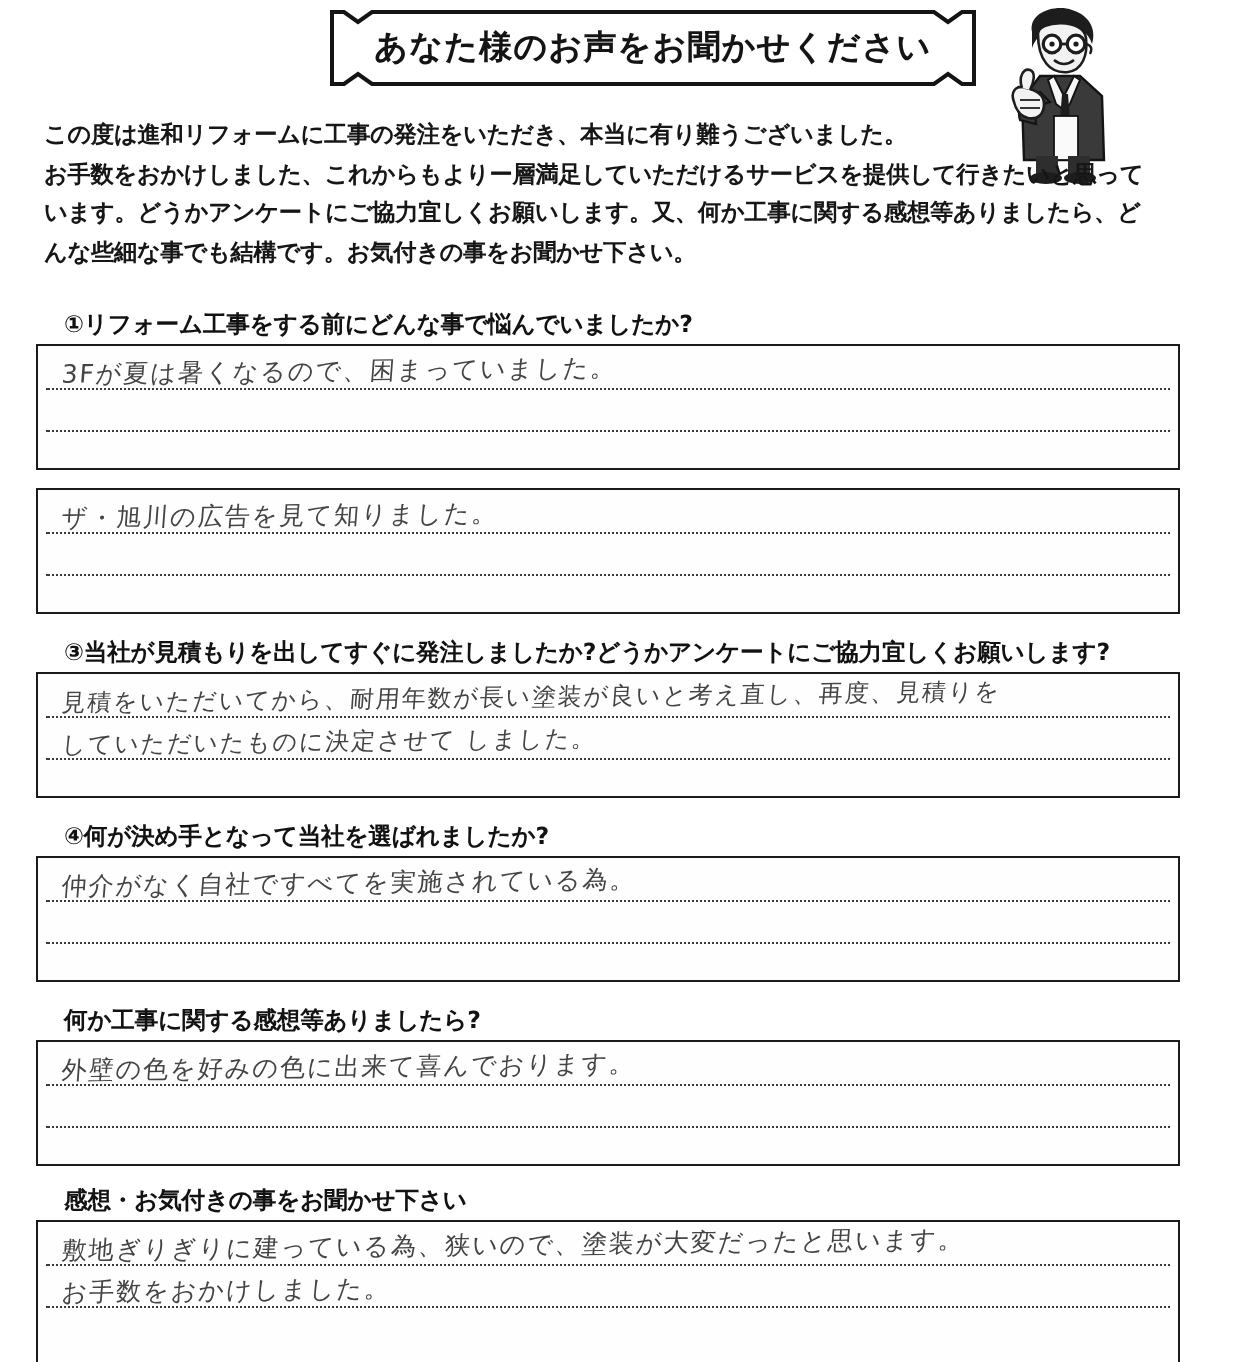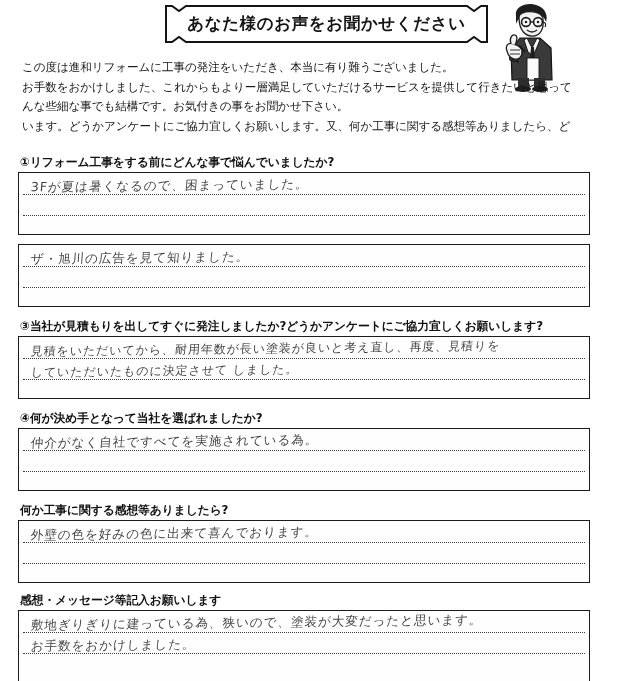--- a/index.html
+++ b/index.html
@@ -59,21 +59,21 @@
   }
   .mascot svg { display: block; }
 
   
   .intro {
     position: absolute;
     left: 22px;
     top: 58px;
     width: 565px;
     font-size: 11.6px;
-    font-weight: normal;
+    font-weight: bold;
     line-height: 19.5px;
     color: #161616;
     letter-spacing: -0.1px;
   }
   .intro .line-1 { width: 470px; }
 
   
   .form-body {
     position: absolute;
     left: 0;
@@ -82,21 +82,21 @@
   }
   .qblock {
     position: relative;
     margin-bottom: 0;
   }
   .qlabel {
     font-size: 11.8px;
     font-weight: bold;
     color: #121212;
     letter-spacing: -0.1px;
-    padding-left: 20px;
+    padding-left: 32px;
     height: 20px;
     line-height: 20px;
     white-space: nowrap;
   }
   .answer-box {
     position: relative;
     margin-left: 18px;
     width: 572px;
     height: 63px;
     border: 1.4px solid #1b1b1b;
@@ -183,22 +183,22 @@
       <rect x="40" y="76" width="11" height="10" fill="#2e2e2e"></rect>
       <ellipse cx="29" cy="87" rx="8" ry="3" fill="#1d1d1d"></ellipse>
       <ellipse cx="46" cy="87" rx="8" ry="3" fill="#1d1d1d"></ellipse>
     </svg>
   </div>
 </div>
 
 <div class="intro">
   <div class="line-1">この度は進和リフォームに工事の発注をいただき、本当に有り難うございました。</div>
   <div>お手数をおかけしました、これからもよりー層満足していただけるサービスを提供して行きたいと思って</div>
+  <div>います。どうかアンケートにご協力宜しくお願いします。又、何か工事に関する感想等ありましたら、ど</div>
   <div>んな些細な事でも結構です。お気付きの事をお聞かせ下さい。</div>
-  <div>います。どうかアンケートにご協力宜しくお願いします。又、何か工事に関する感想等ありましたら、ど</div>
 </div>
 
 <div class="form-body">
 
   <div class="qblock">
     <div class="qlabel">①リフォーム工事をする前にどんな事で悩んでいましたか?</div>
     <div class="answer-box">
       <div class="rule r1"></div>
       <div class="rule r2"></div>
       <div class="hand row1">3Fが夏は暑くなるので、困まっていました。</div>
@@ -245,21 +245,21 @@
     <div class="answer-box">
       <div class="rule r1"></div>
       <div class="rule r2"></div>
       <div class="hand row1">外壁の色を好みの色に出来て喜んでおります。</div>
     </div>
   </div>
 
   <div class="spacer-6"></div>
 
   <div class="qblock">
-    <div class="qlabel">感想・メッセージ等記入お願いします</div>
+    <div class="qlabel">感想・お気付きの事をお聞かせ下さい</div>
     <div class="answer-box tall">
       <div class="rule r1"></div>
       <div class="rule r2"></div>
 
       <div class="hand row1">敷地ぎりぎりに建っている為、狭いので、塗装が大変だったと思います。</div>
       <div class="hand row2">お手数をおかけしました。</div>
     </div>
   </div>
 
 </div>

